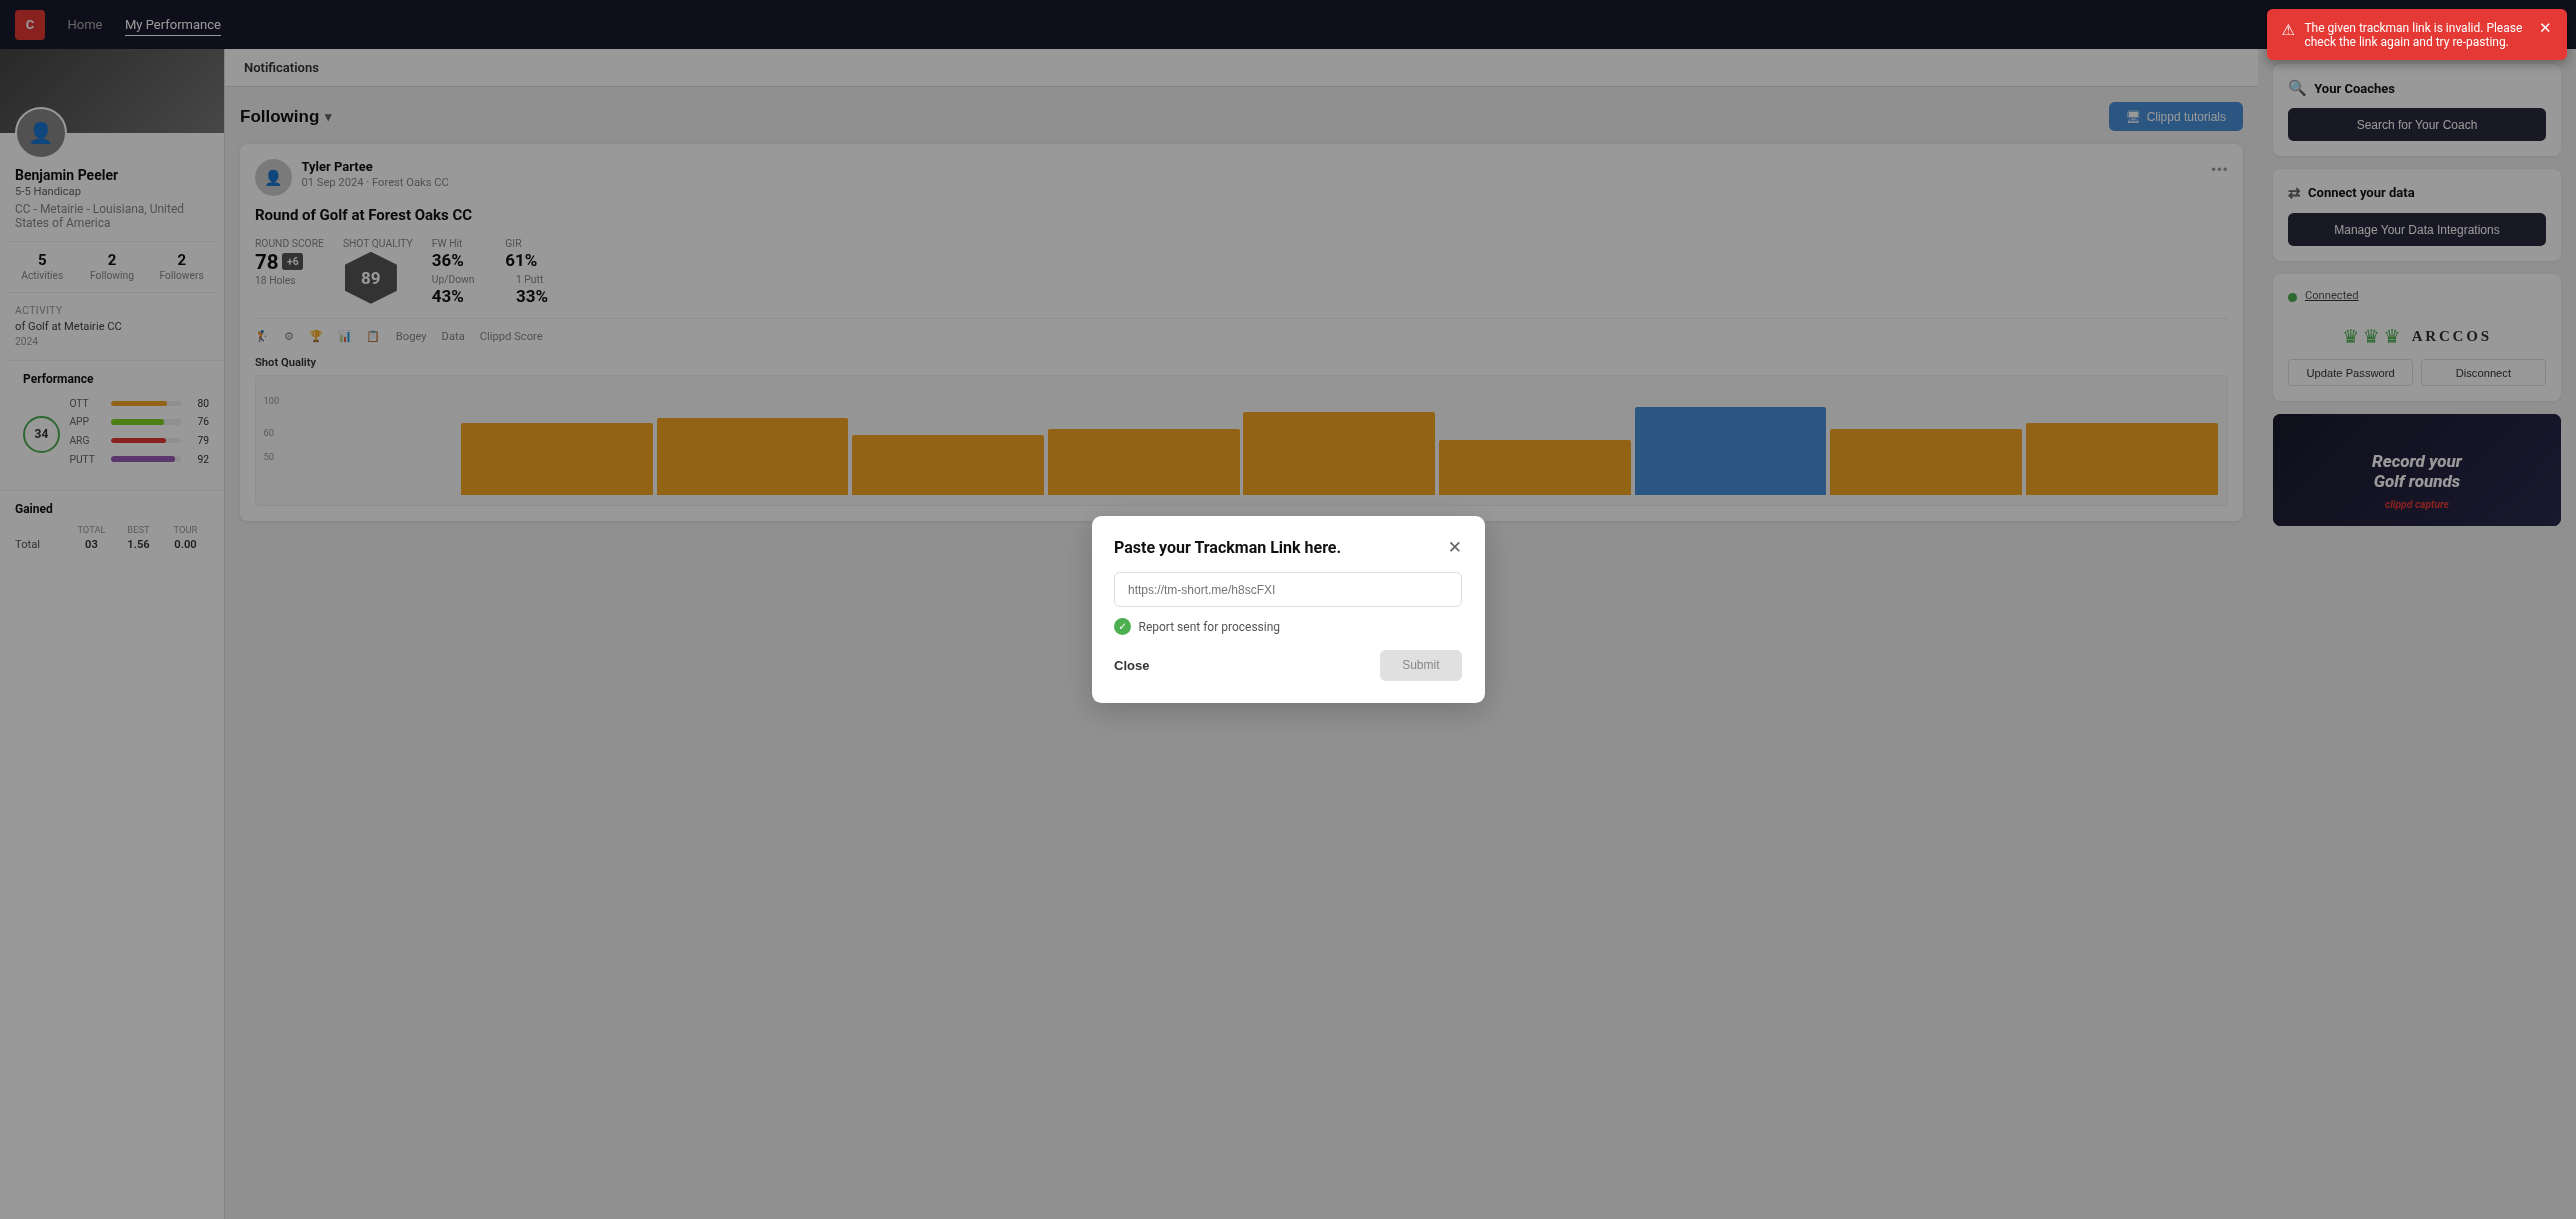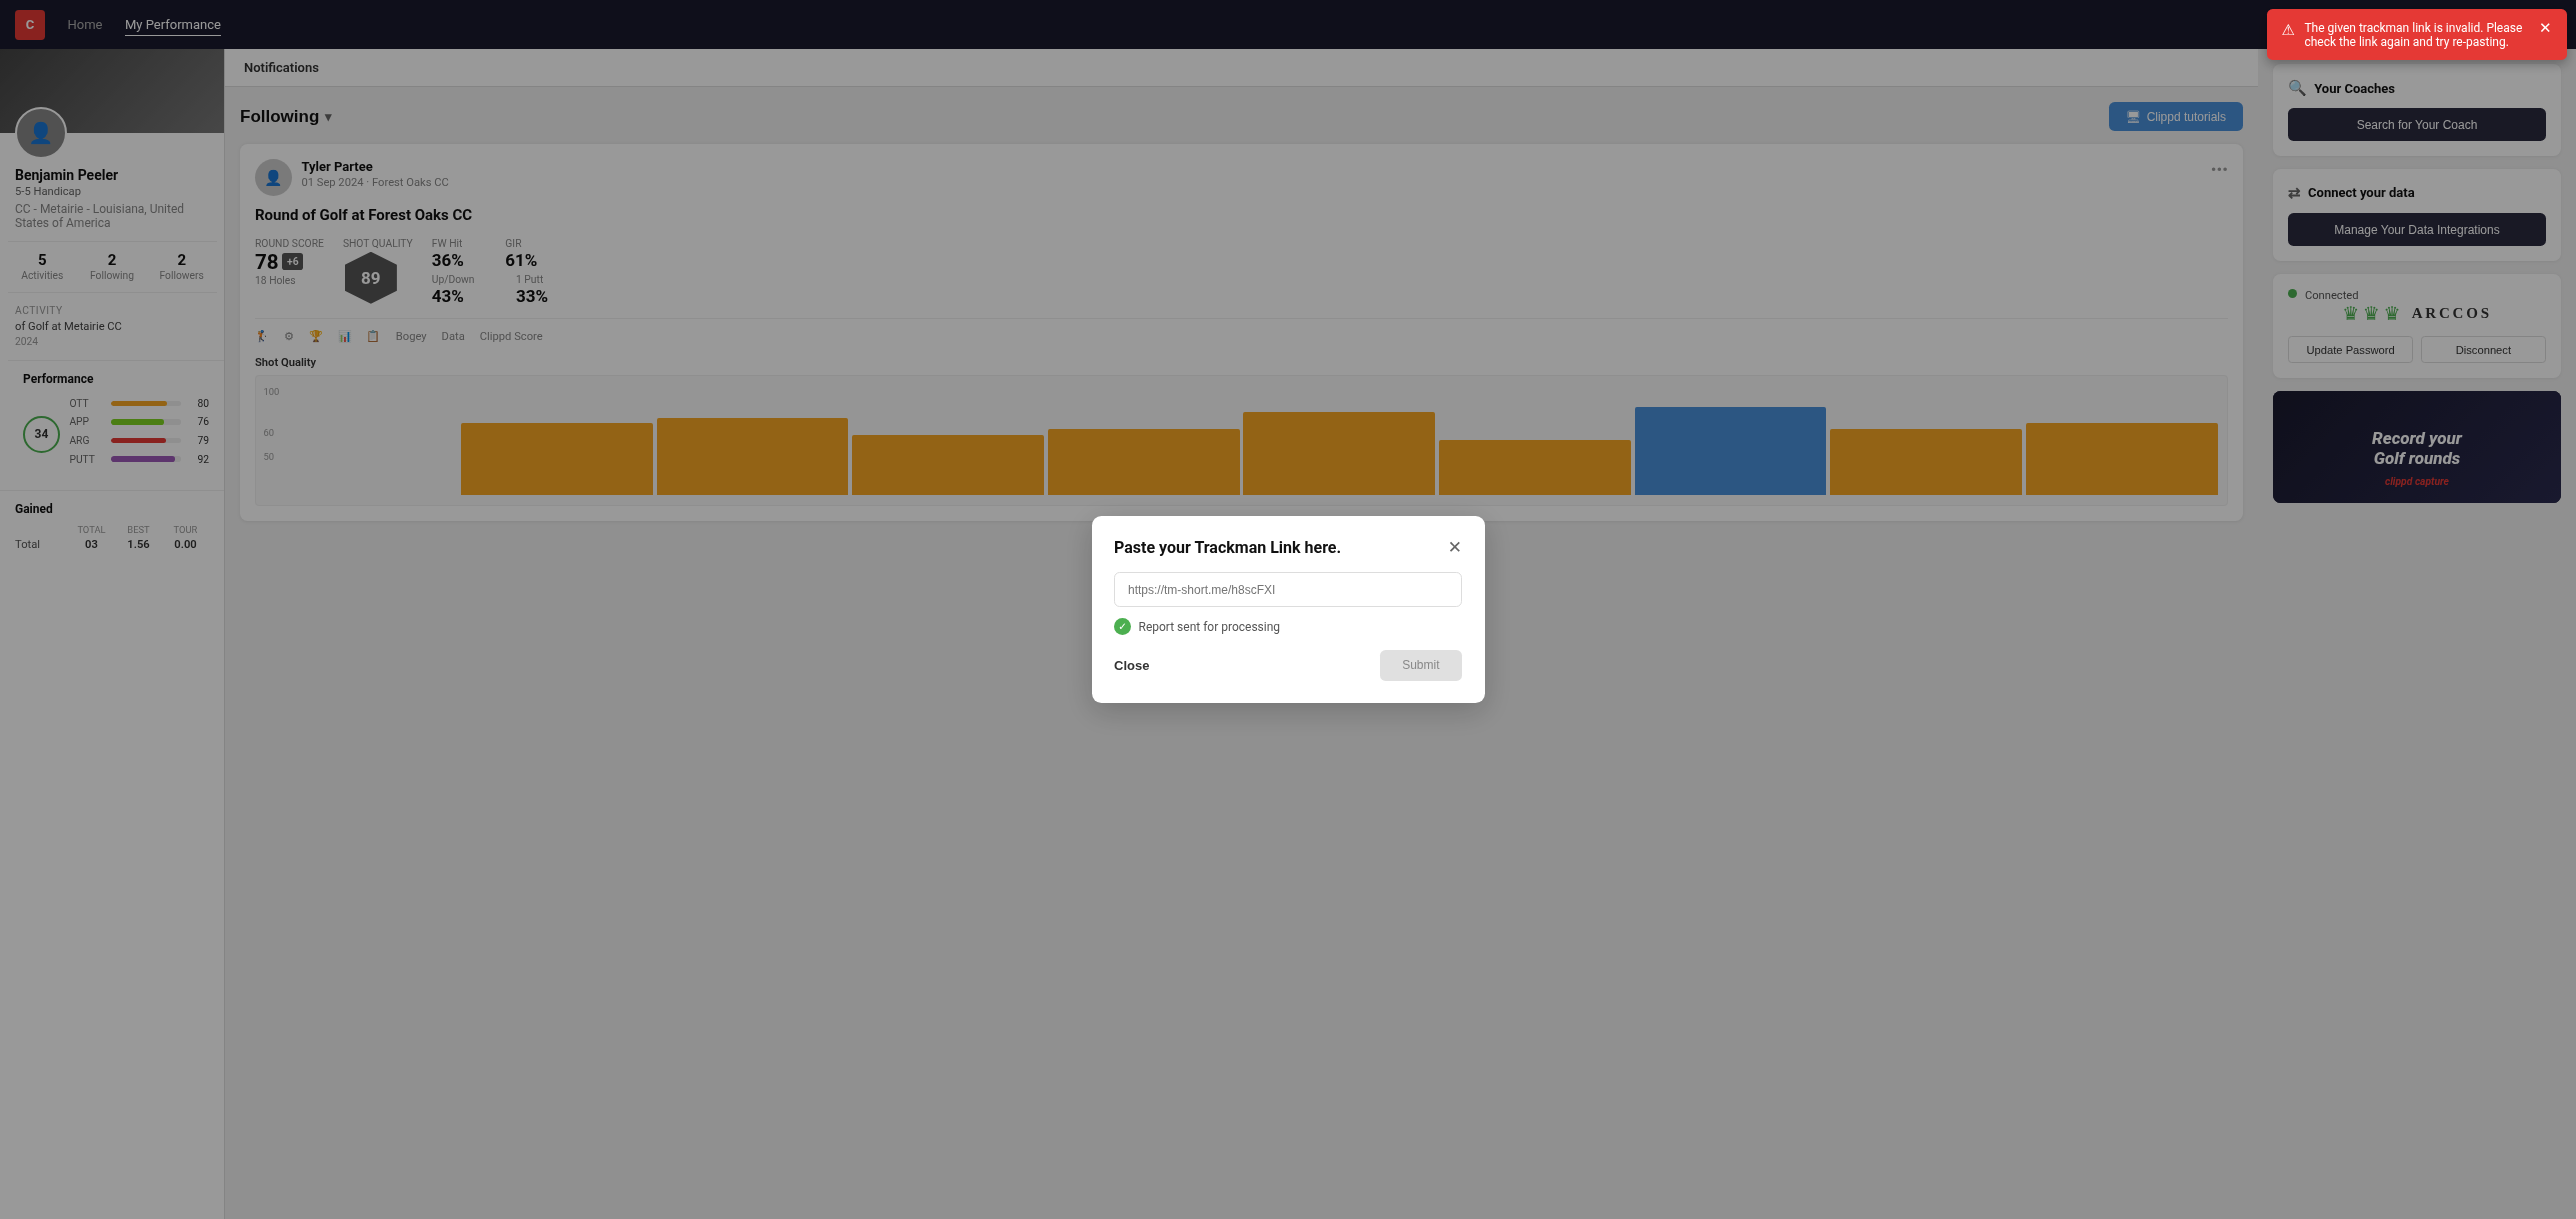--- a/index.html
+++ b/index.html
@@ -577,24 +577,25 @@
       color: #333;
     }
     .connected-indicator {
       width: 9.4px; height: 9.4px;
       border-radius: 50%;
       background: #4caf50;
       flex-shrink: 0;
     }
     .arccos-top {
       display: flex;
-      align-items: flex-start;
+      align-items: flex-end;
       gap: 7.5px;
       width: 100%;
-      margin-bottom: 0;
+      margin-bottom: 23px;
+      text-decoration: underline;
     }
 
     .record-card {
       background: #1a1a2e;
       border-radius: 7.5px;
       overflow: hidden;
       min-height: 112px;
       display: flex;
       align-items: flex-end;
       justify-content: center;
@@ -900,21 +901,21 @@
           <div class="feed-tab">📊</div>
           <div class="feed-tab">📋</div>
           <div class="feed-tab">Bogey</div>
           <div class="feed-tab">Data</div>
           <div class="feed-tab">Clippd Score</div>
         </div>
 
         <div style="margin-top:9.4px;">
           <div style="font-size:11.2px;font-weight:600;color:#333;margin-bottom:5.6px;">Shot Quality</div>
           <div class="chart-placeholder">
-            <span class="chart-y-label" style="top:10px;">100</span>
+            <span class="chart-y-label" style="top:19px;">100</span>
             <span class="chart-y-label" style="top:51px;">60</span>
             <span class="chart-y-label" style="top:75px;">50</span>
             <div style="flex:1;"></div>
             <div class="chart-bar" style="height:65%;background:#f5a623;"></div>
             <div class="chart-bar" style="height:70%;background:#f5a623;"></div>
             <div class="chart-bar" style="height:55%;background:#f5a623;"></div>
             <div class="chart-bar" style="height:60%;background:#f5a623;"></div>
             <div class="chart-bar" style="height:75%;background:#f5a623;"></div>
             <div class="chart-bar" style="height:50%;background:#f5a623;"></div>
             <div class="chart-bar" style="height:80%;background:#4a90d9;"></div>

